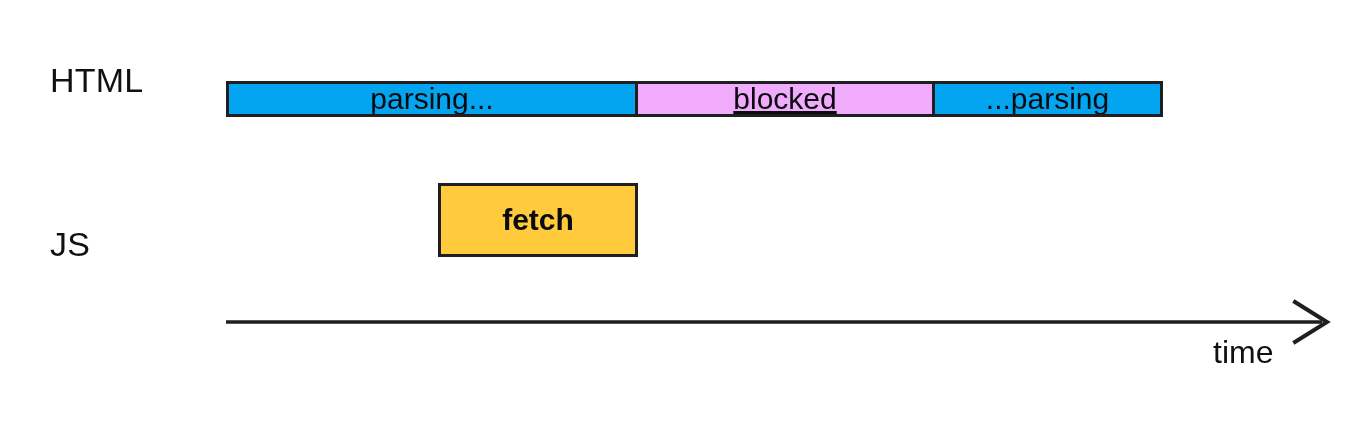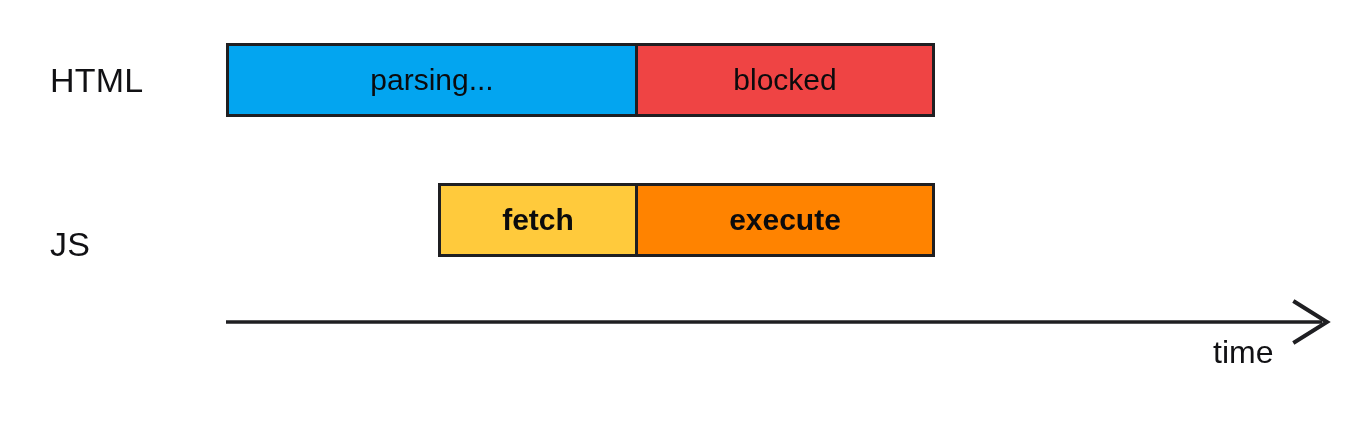--- a/index.html
+++ b/index.html
@@ -33,21 +33,21 @@
   #label-html { left: 50px; top: 63px; }
   #label-js   { left: 50px; top: 203px; margin-top: 24px; }
 
   
   .track {
     position: absolute;
     height: 74px;
     display: flex;
     box-sizing: border-box;
   }
-  #track-html { left: 226px; top: 43px; width: 943px; }
+  #track-html { left: 226px; top: 43px; width: 943px; align-items: flex-end; }
   #track-js   { left: 438px; top: 183px; width: 500px; font-weight: bold; }
 
   .segment {
     box-sizing: border-box;
     border: 3px solid #1f1f22;
     display: flex;
     align-items: center;
     justify-content: center;
     font-size: 30px;
     line-height: 1;
@@ -83,33 +83,33 @@
 <body>
 
 <div id="diagram">
 
   <div class="row-label" id="label-html">HTML</div>
 
   <div class="track" id="track-html">
     <div class="segment" id="seg-html-parsing-start" style="width: 412px; background: rgb(3, 165, 240);">
       <span>parsing...</span>
     </div>
-    <div class="segment" id="seg-html-blocked" style="width: 300px; background: #ef4444;">
+    <div class="segment" id="seg-html-blocked" style="width: 300px; background: #f0abfc; text-decoration: underline;">
       <span>blocked</span>
+    </div>
+    <div class="segment" id="seg-html-parsing-end" style="width: 231px; background: rgb(3, 165, 240);">
+      <span>...parsing</span>
     </div>
   </div>
 
   <div class="row-label" id="label-js">JS</div>
 
   <div class="track" id="track-js">
     <div class="segment" id="seg-js-fetch" style="width: 200px; background: rgb(255, 202, 60);">
       <span>fetch</span>
-    </div>
-    <div class="segment" id="seg-js-execute" style="width: 300px; background: rgb(255, 131, 0);">
-      <span>execute</span>
     </div>
   </div>
 
   <svg id="time-axis" viewBox="0 0 1360 428">
     <line x1="226" y1="322" x2="1322" y2="322" stroke="#1f1f22" stroke-width="3.5"></line>
     <polyline points="1295,302 1327,322 1295,342" fill="none" stroke="#1f1f22" stroke-width="4" stroke-linecap="square" stroke-linejoin="miter"></polyline>
   </svg>
 
   <div id="time-label">time</div>
 

